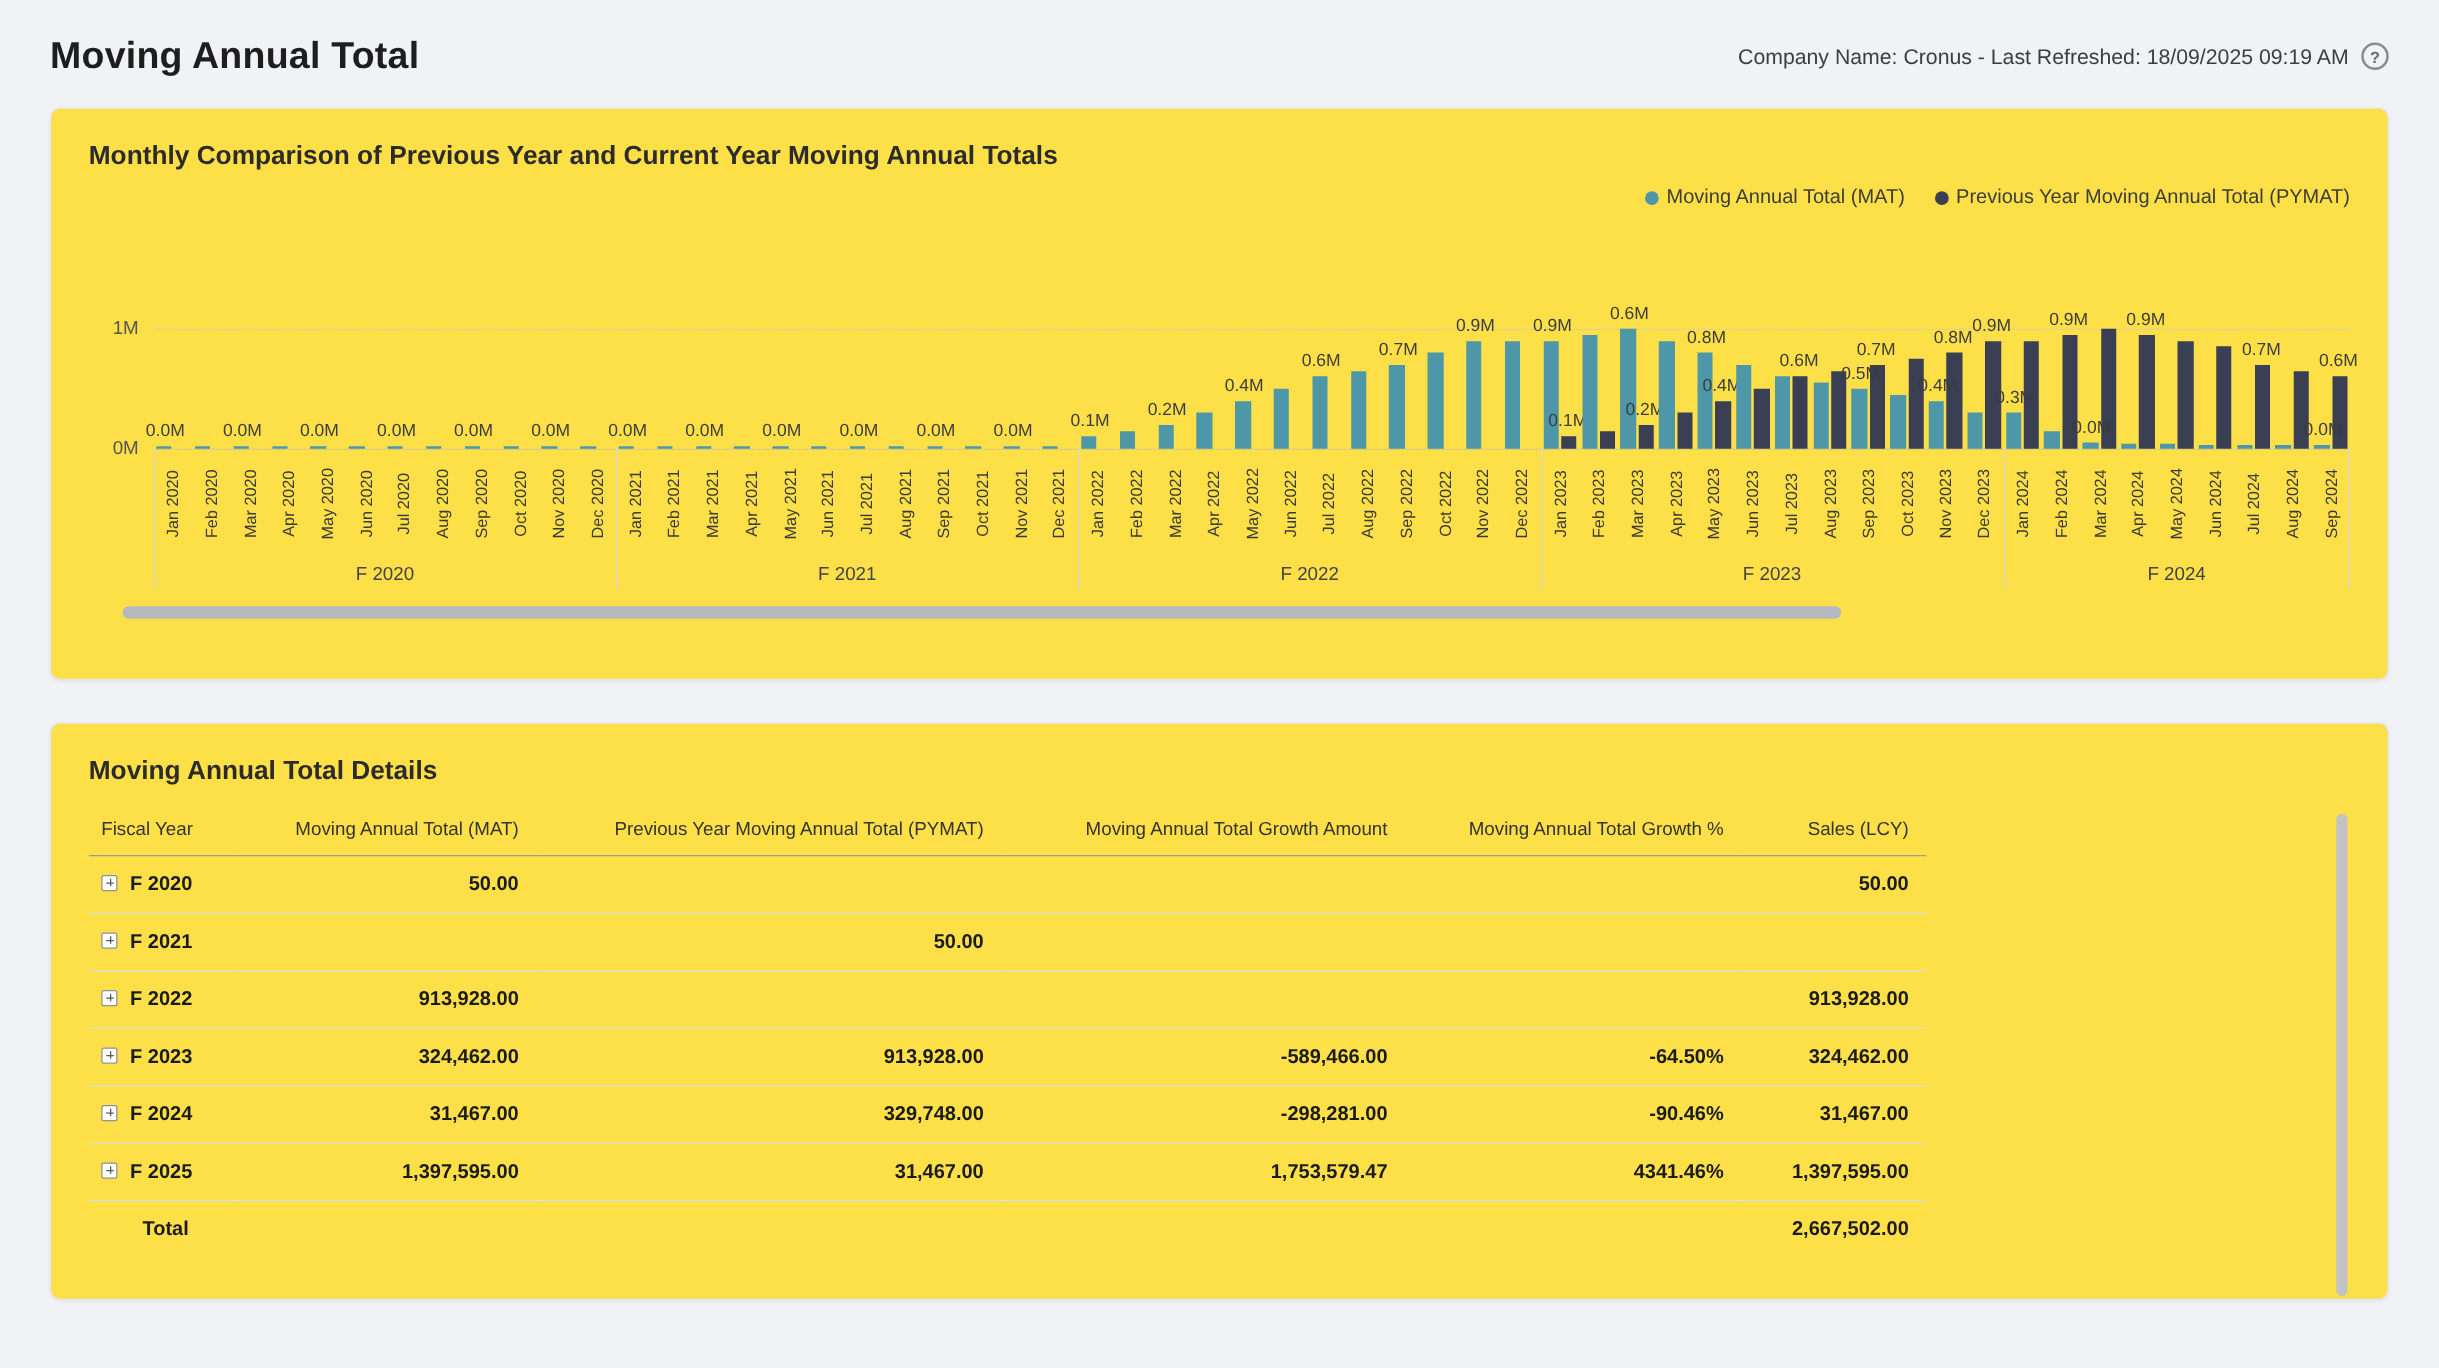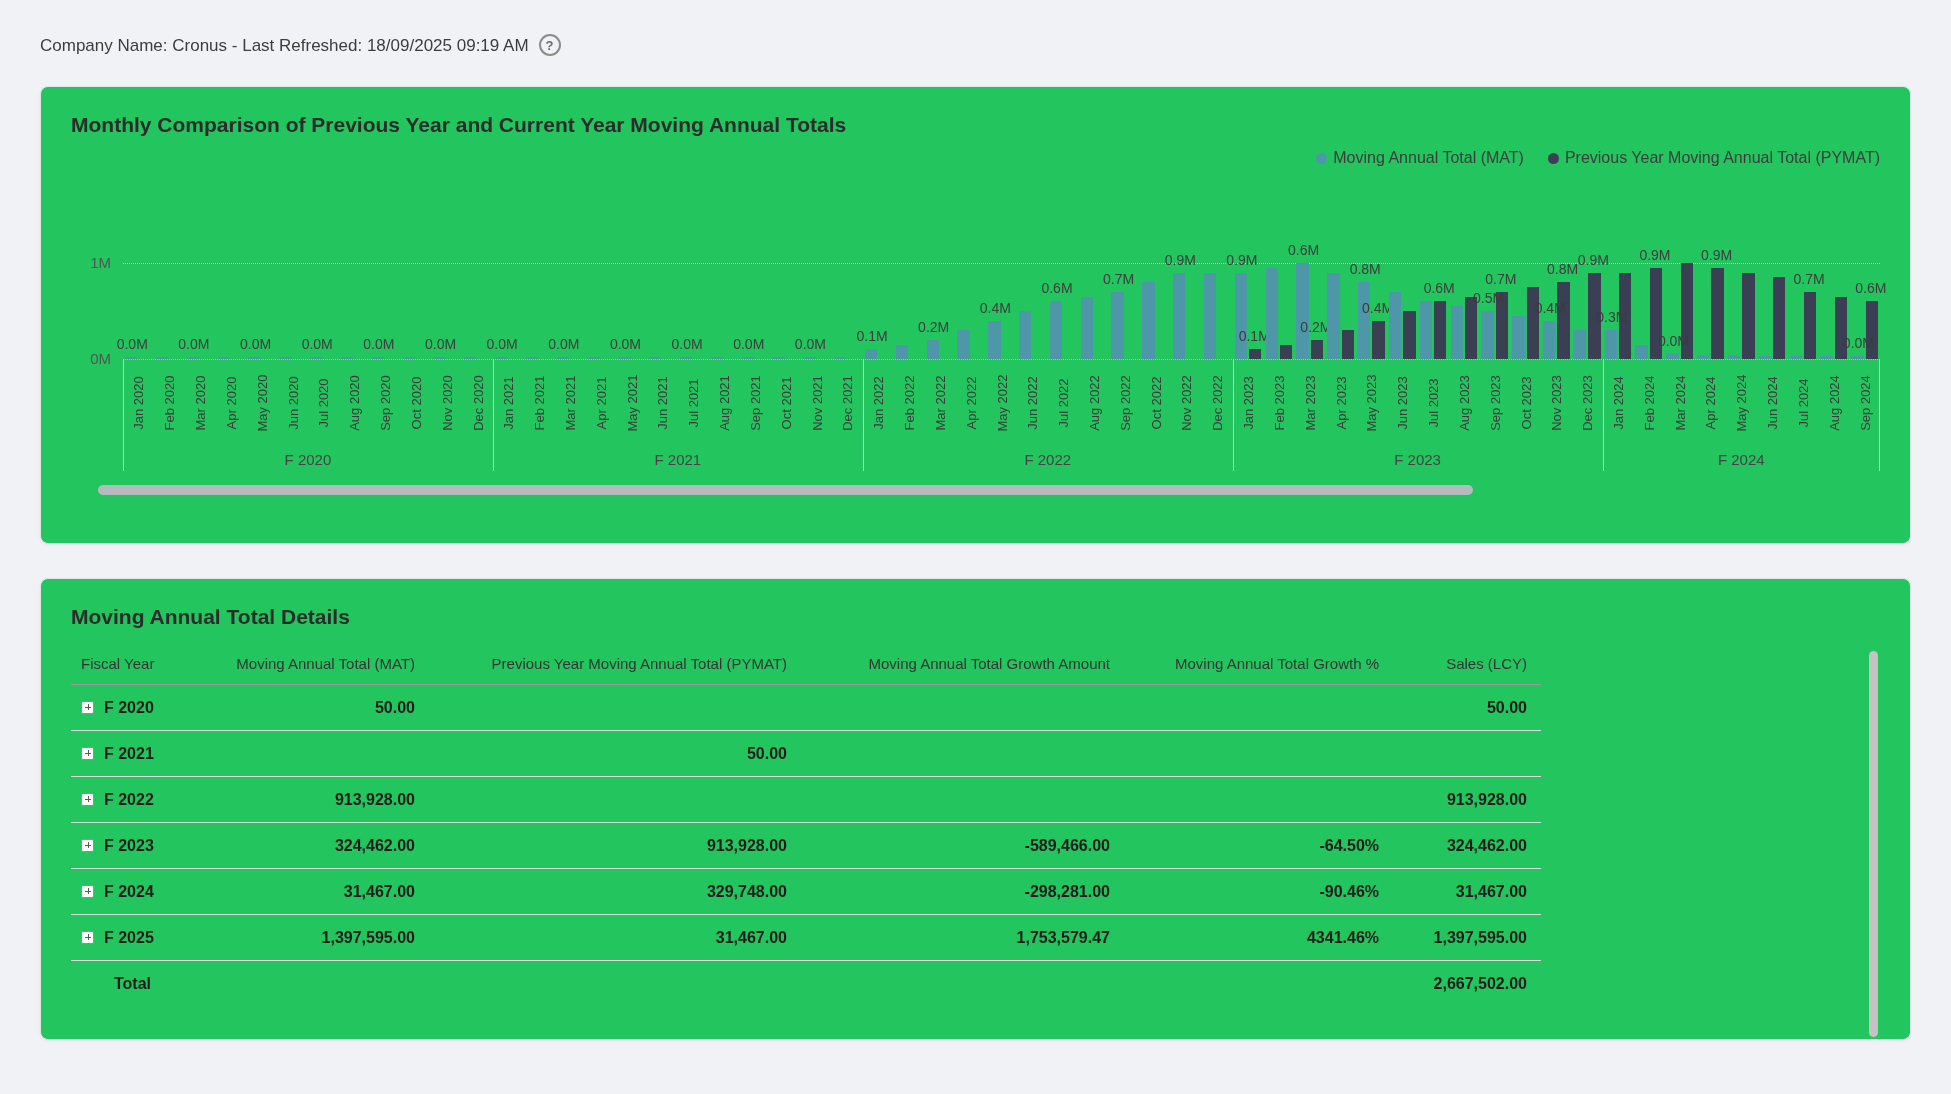--- a/index.html
+++ b/index.html
@@ -17,21 +17,21 @@
   .page-title { font-size:30px; font-weight:600; color:#1e1e1e; margin:0; letter-spacing:.2px; }
   .header-meta { display:flex; align-items:flex-end; gap:10px; font-size:17px; color:#3d3d3d; }
   .help-icon {
     width:22px; height:22px; border:2px solid #8b8b8b; border-radius:50%;
     display:flex; align-items:center; justify-content:center;
     font-size:13px; font-weight:700; color:#6a6a6a; cursor:pointer;
   }
 
   
   .card {
-    background:#22c55e; border:1px solid #e2e5ea; border-radius:8px;
+    background:#fde047; border:1px solid #e2e5ea; border-radius:8px;
     box-shadow:0 1px 3px rgba(0,0,0,.05);
   }
   .card-title { font-size:21px; font-weight:700; color:#2b2b2b; }
 
   
   .chart-card { margin-top:12px; height:458px; padding:26px 30px; }
   .legend { display:flex; justify-content:flex-end; gap:24px; margin-top:12px; font-size:16px; color:#3c3c3c; }
   .legend-item { display:flex; align-items:center; gap:6px; cursor:pointer; }
   .legend-dot { width:11px; height:11px; border-radius:50%; flex:0 0 auto; }
 
@@ -83,20 +83,21 @@
   }
   .expand-box::before { content:""; position:absolute; left:2.5px; right:2.5px; top:5.5px; height:1px; background:#5a5a5a; }
   .expand-box::after  { content:""; position:absolute; top:2.5px; bottom:2.5px; left:5.5px; width:1px; background:#5a5a5a; }
   .total-label { padding-left:33px; }
   .v-scrollbar { position:absolute; right:32px; top:72px; width:9px; height:386px; background:#c3c3c6; border-radius:5px; cursor:pointer; }
 </style>
 </head>
 <body>
 
 <div class="page-header">
+  <h1 class="page-title">Moving Annual Total</h1>
   <div class="header-meta">
     <span>Company Name: Cronus - Last Refreshed: 18/09/2025 09:19 AM</span>
     <span class="help-icon">?</span>
   </div>
 </div>
 
 <div class="card chart-card">
   <div class="card-title">Monthly Comparison of Previous Year and Current Year Moving Annual Totals</div>
 
   <div class="legend">

